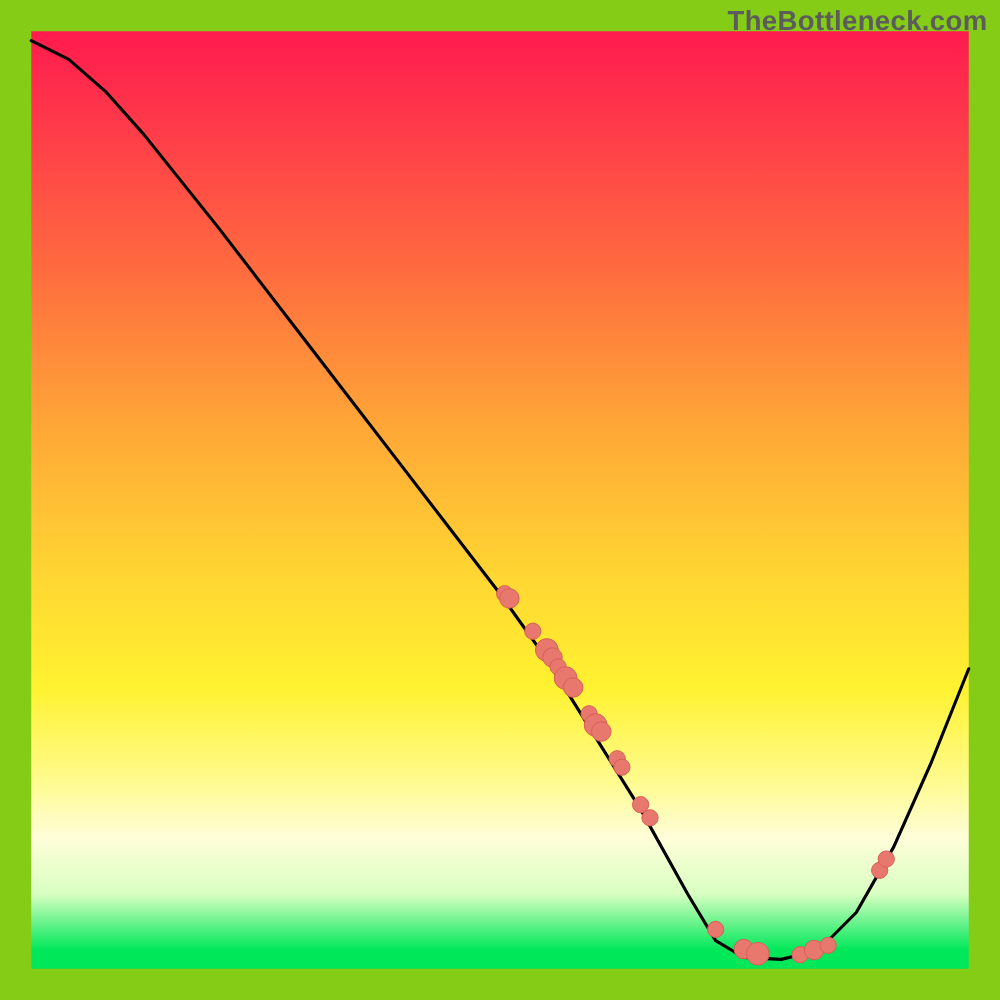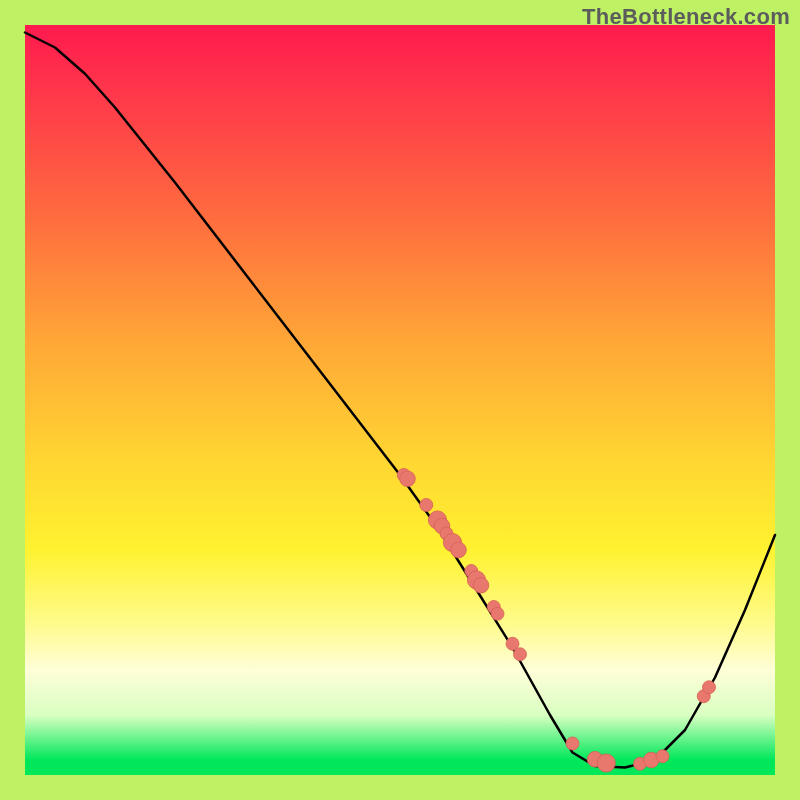--- a/index.html
+++ b/index.html
@@ -8,21 +8,21 @@
     width: 800px;
     height: 800px;
     background: #000000;
     overflow: hidden;
     font-family: Arial, Helvetica, sans-serif;
   }
   .outer {
     position: relative;
     width: 800px;
     height: 800px;
-    background: #bef264;
+    background: #84cc16;
   }
   .watermark {
     position: absolute;
     top: 4px;
     right: 10px;
     color: #5c5c5c;
     font-size: 22px;
     font-weight: 600;
     letter-spacing: 0.3px;
     z-index: 10;

